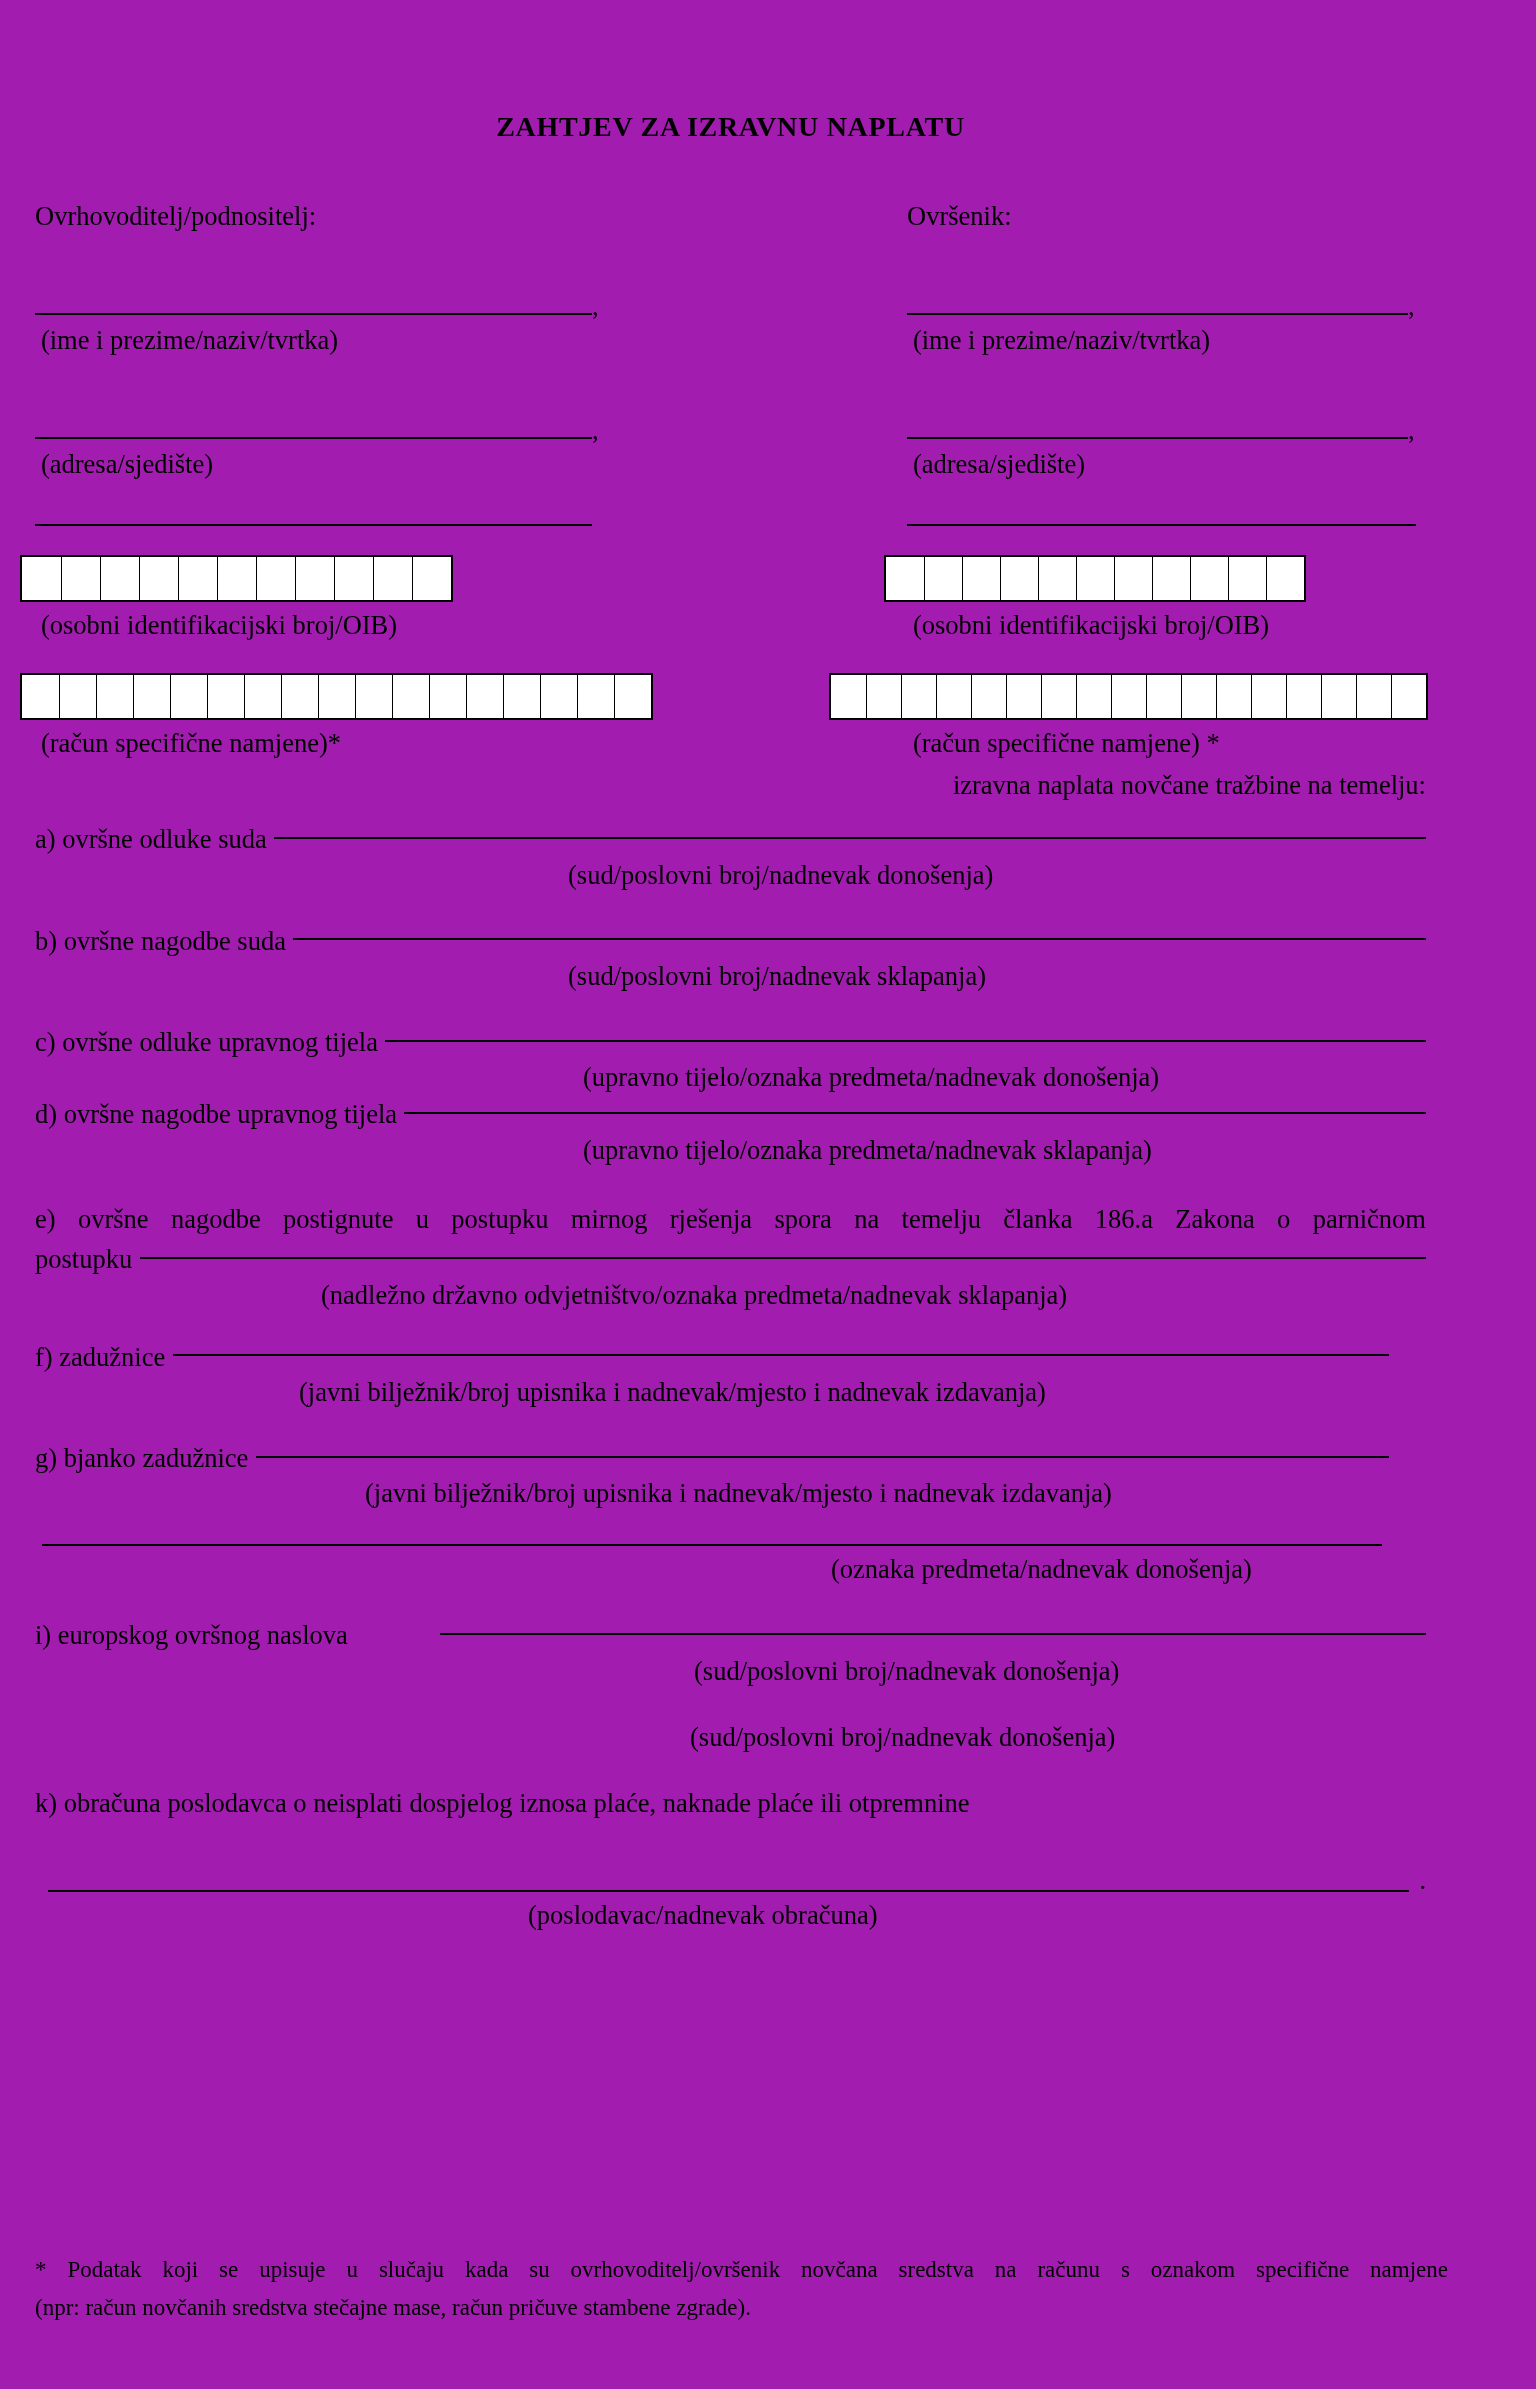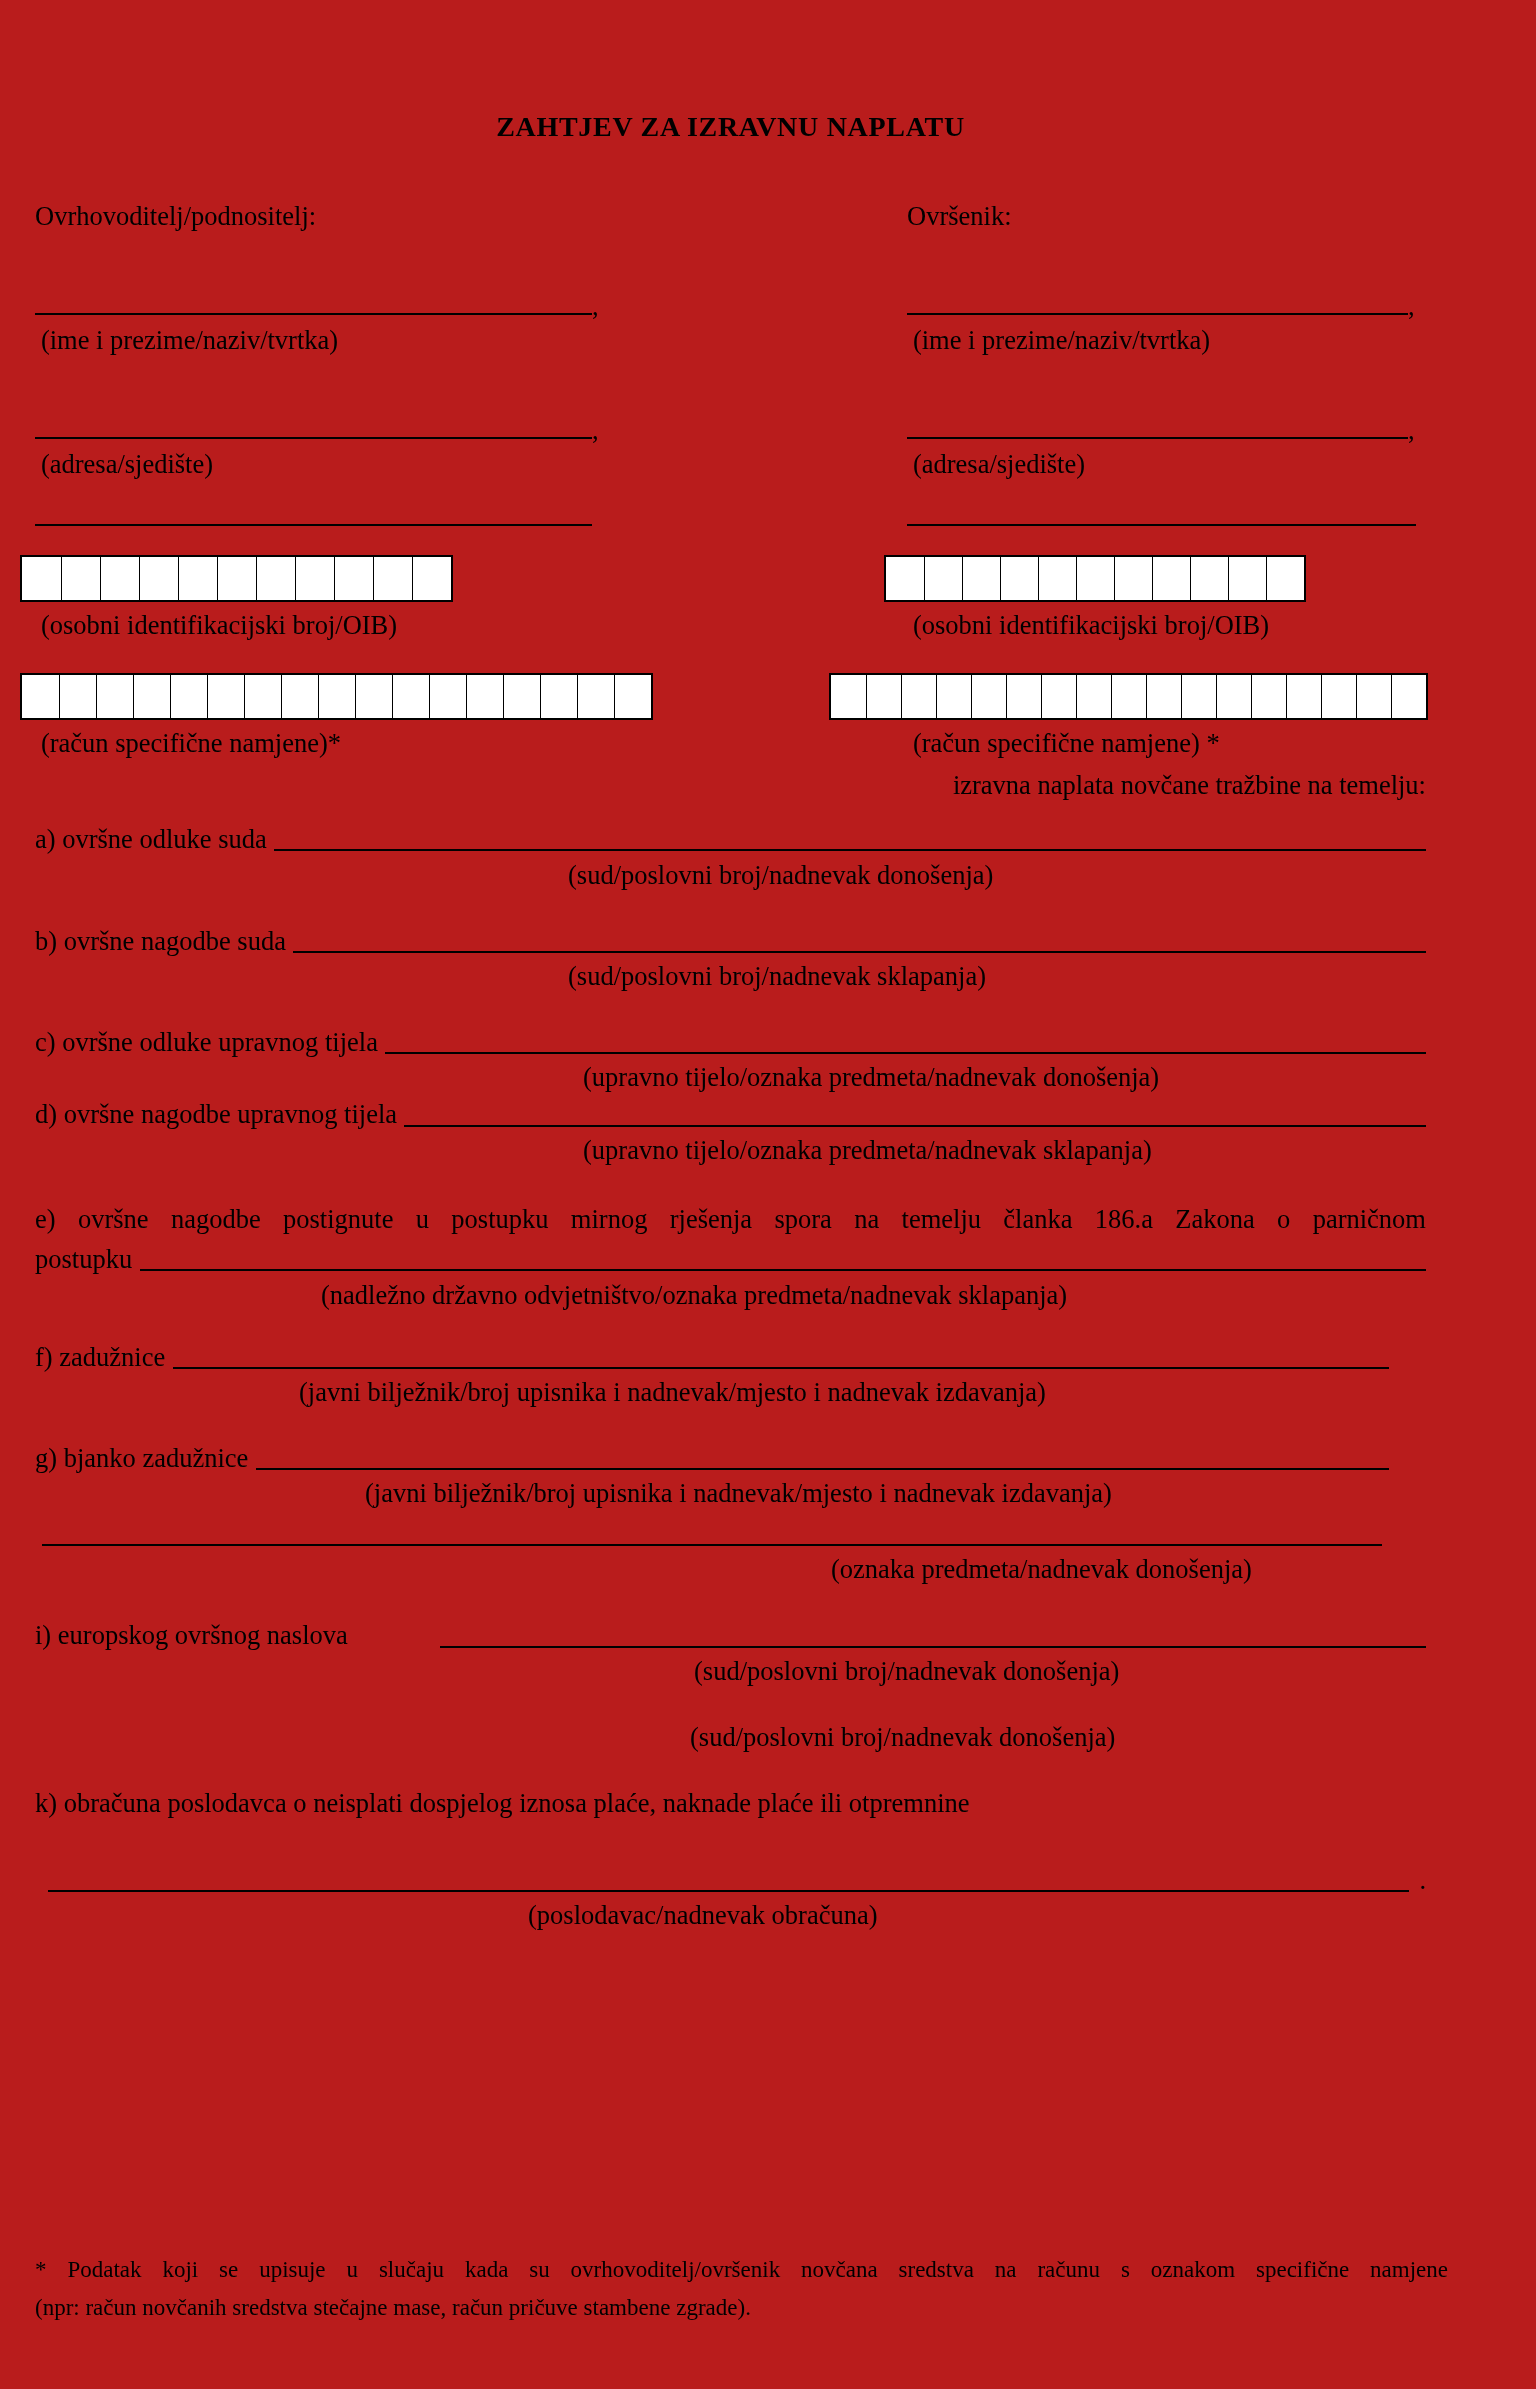--- a/index.html
+++ b/index.html
@@ -1,19 +1,19 @@
 <!DOCTYPE html>
 <html style="font-size:11.8px"><head>
 <meta charset="utf-8">
 <style>
   html,body { margin:0; padding:0; background:#ffffff; }
   .page {
     position:relative;
     width:1536px; height:2389px;
-    background:#b91c1c;
+    background:#a21caf;
     color:#000;
     font-family:"Liberation Serif", serif;
     font-size:26.5px;
     overflow:hidden;
   }
   .content { position:absolute; left:35px; top:111px; width:1391px; }
 
   .title { text-align:center; font-weight:bold; font-size:28px; letter-spacing:0.7px; }
 
   
@@ -35,21 +35,21 @@
 
   
   .attorney { margin-top:43px; }
 
   
   .req-head { text-align:center; font-weight:bold; font-size:27px; margin-top:38px; letter-spacing:1.5px; }
   .req-sub  { text-align:right; margin-top:11px; }
 
   
   .items { margin-top:23.6px; }
-  .item-row { display:flex; align-items:flex-end; white-space:nowrap; }
+  .item-row { display:flex; align-items:center; white-space:nowrap; }
   .fill { flex:1 1 auto; border-bottom:2.2px solid #000; margin-bottom:3.7px; margin-left:7.4px; }
   .fill.end60 { margin-right:44px; }
   .fill.end50 { margin-right:37px; }
   .gap125 { margin-left:92px; }
   .subline { margin-top:4.4px; margin-bottom:35px; }
   .subline.tightafter { margin-bottom:5.9px; }
   .e-par { line-height:49px; text-align:justify; text-align-last:justify; }
   .k-lineblock { display:flex; align-items:flex-end; margin-top:46px; margin-left:13.3px; white-space:nowrap; }
   .k-lineblock .fill { margin-left:0; }
   .period { margin-left:10.3px; }

